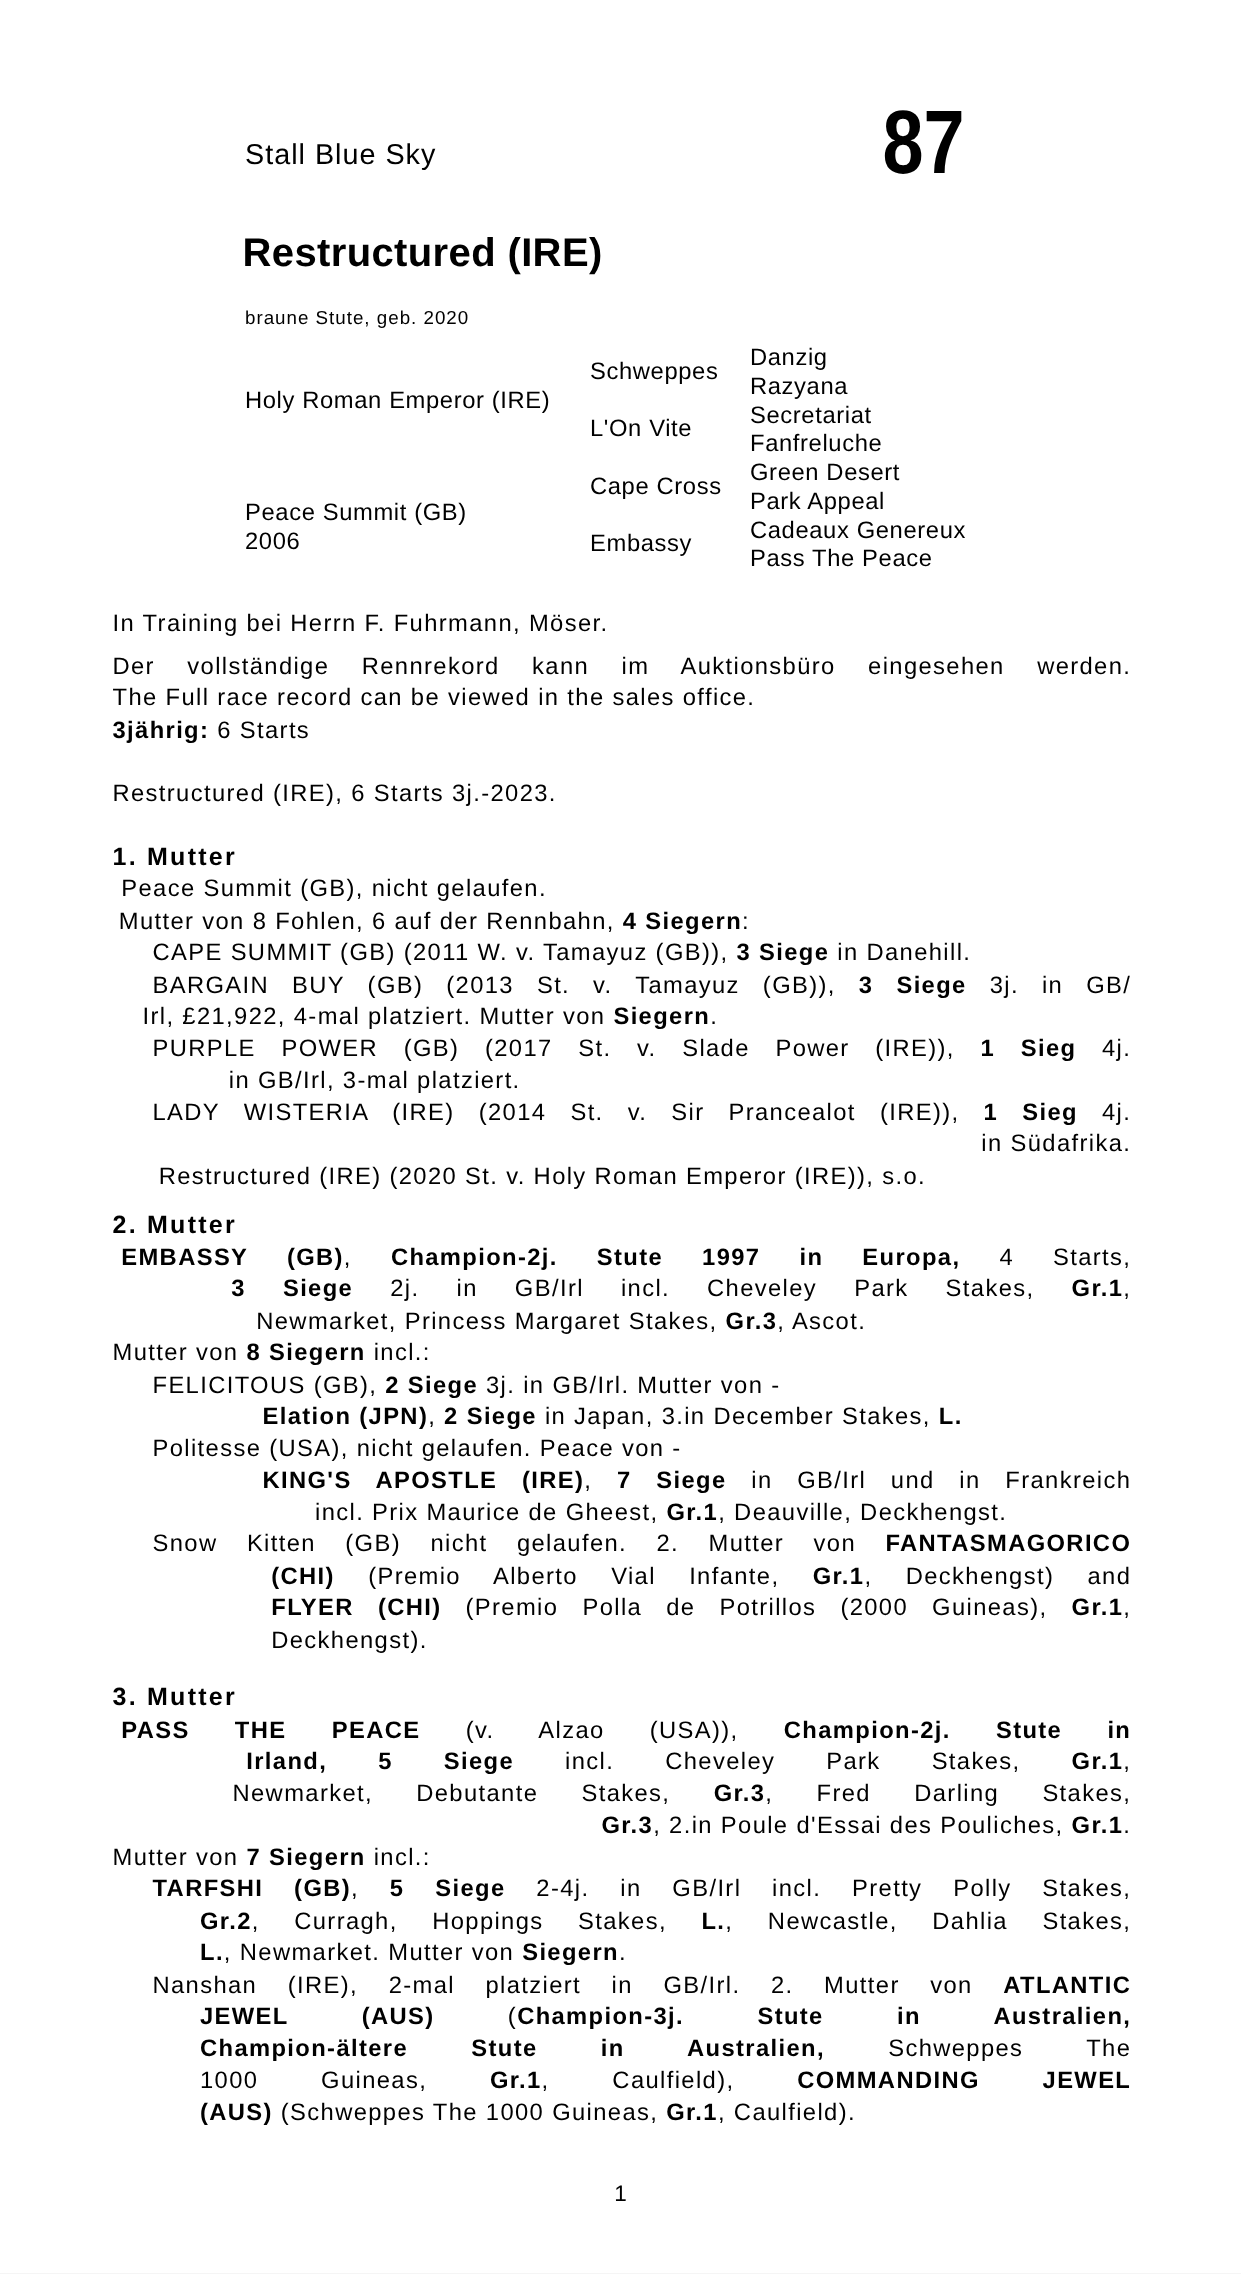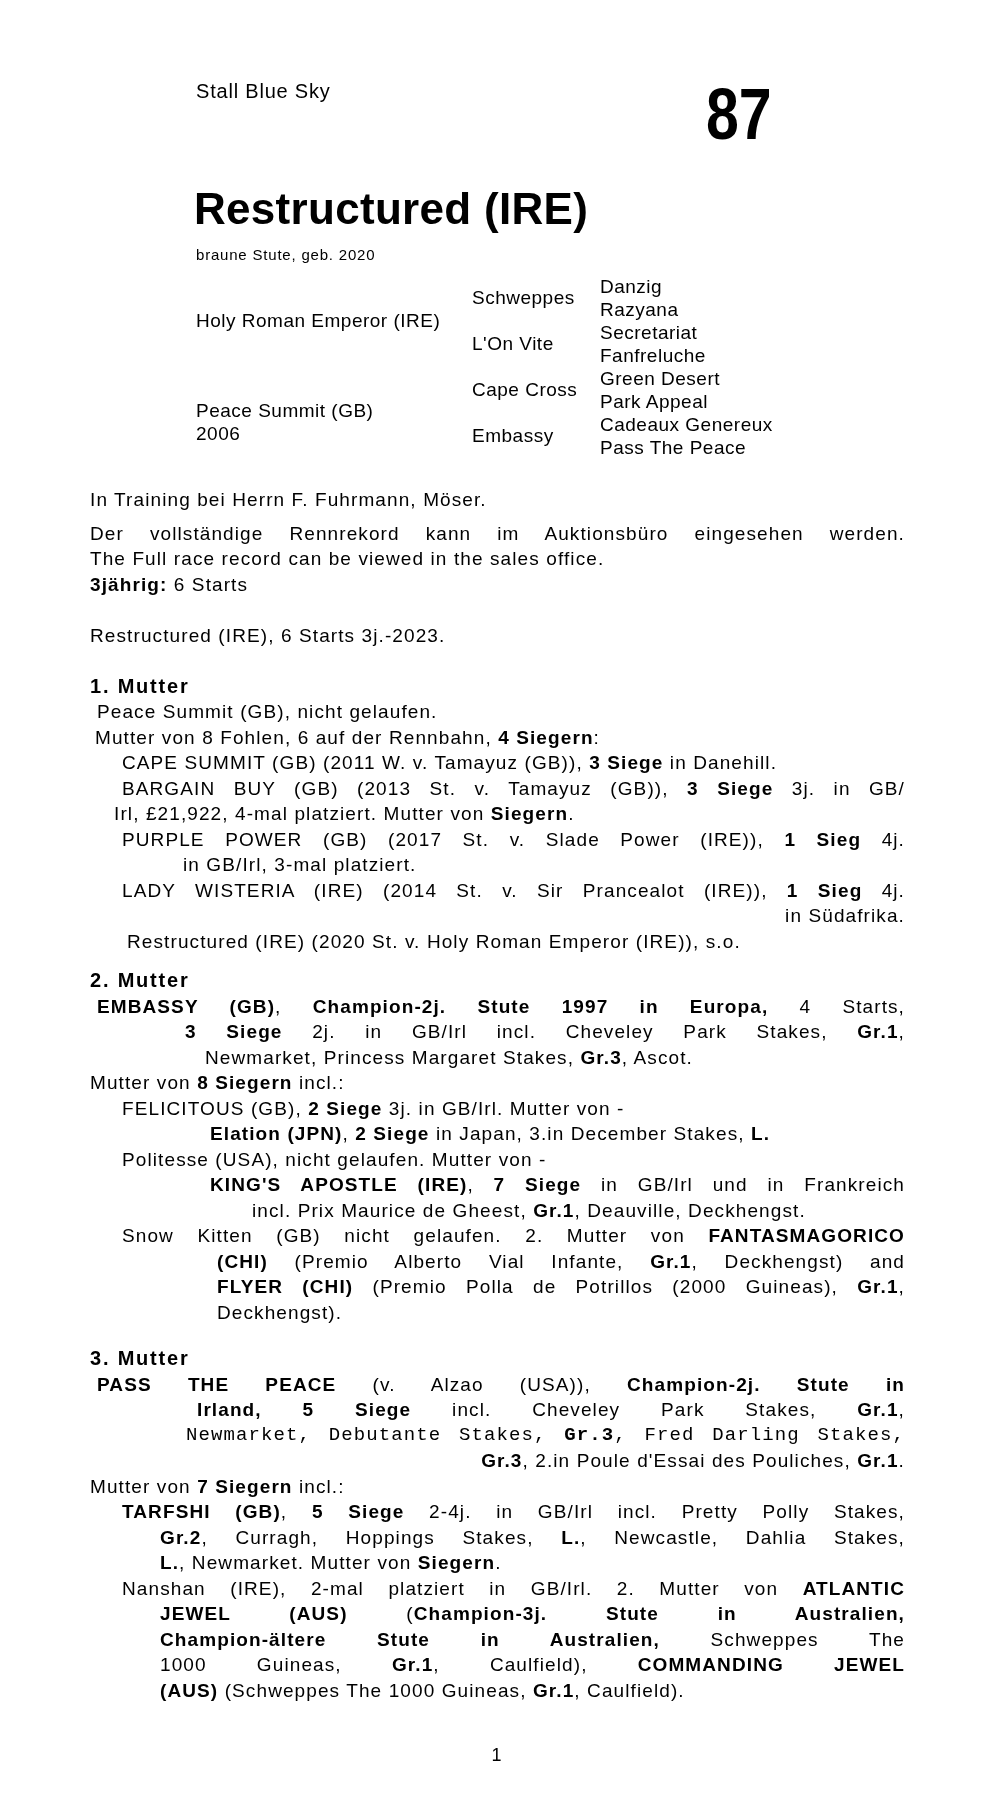--- a/index.html
+++ b/index.html
@@ -6,31 +6,31 @@
   .page {
     position:relative;
     width:993px; height:1819px;
     background:#ffffff;
     font-family:"Liberation Sans","DejaVu Sans",sans-serif;
     color:#000;
     overflow:hidden;
     margin:0 auto;
   }
   .stall {
-    position:absolute; left:196px; top:80px;
-    font-size:20px; letter-spacing:0.8px;
+    position:absolute; left:196px; top:110px;
+    font-size:23px; letter-spacing:0.8px;
   }
   .lot-number {
     position:absolute; left:706px; top:78px;
     font-size:72px; font-weight:700; line-height:72px;
     transform:scaleX(0.82); transform-origin:left top;
   }
   .horse-title {
     position:absolute; left:194px; top:184px;
-    font-size:44px; font-weight:700; letter-spacing:0.3px;
+    font-size:32px; font-weight:700; letter-spacing:0.3px;
     white-space:nowrap;
   }
   .horse-desc {
     position:absolute; left:196px; top:246px;
     font-size:15px; letter-spacing:0.8px;
   }
   .pedigree {
     position:absolute; left:196px; top:275px; width:709px;
     display:grid;
     grid-template-columns:276px 128px 1fr;
@@ -106,31 +106,31 @@
       <div class="bline bjust" style="margin-left: 122px;"><span>LADY WISTERIA (IRE) (2014 St. v. Sir Prancealot (IRE)), </span><span class="b">1 Sieg</span><span> 4j.</span></div>
       <div class="bline" style="margin-left: 183px; text-align: right;"><span>in Südafrika.</span></div>
       <div class="bline" style="margin-left: 127px;"><span>Restructured (IRE) (2020 St. v. Holy Roman Emperor (IRE)), s.o.</span></div>
       <div class="bline bheading" style="margin-left: 90px; margin-top: 14px;"><span>2. Mutter</span></div>
       <div class="bline bjust" style="margin-left: 97px;"><span class="b">EMBASSY (GB)</span><span>, </span><span class="b">Champion-2j. Stute 1997 in Europa,</span><span> 4 Starts,</span></div>
       <div class="bline bjust" style="margin-left: 185px;"><span class="b">3 Siege</span><span> 2j. in GB/Irl incl. Cheveley Park Stakes, </span><span class="b">Gr.1</span><span>,</span></div>
       <div class="bline" style="margin-left: 205px;"><span>Newmarket, Princess Margaret Stakes, </span><span class="b">Gr.3</span><span>, Ascot.</span></div>
       <div class="bline" style="margin-left: 90px;"><span>Mutter von </span><span class="b">8 Siegern</span><span> incl.:</span></div>
       <div class="bline" style="margin-left: 122px;"><span>FELICITOUS (GB), </span><span class="b">2 Siege</span><span> 3j. in GB/Irl. Mutter von -</span></div>
       <div class="bline" style="margin-left: 210px;"><span class="b">Elation (JPN)</span><span>, </span><span class="b">2 Siege</span><span> in Japan, 3.in December Stakes, </span><span class="b">L.</span></div>
-      <div class="bline" style="margin-left: 122px;"><span>Politesse (USA), nicht gelaufen. Mutter von -</span></div>
+      <div class="bline" style="margin-left: 122px;"><span>Politesse (USA), nicht gelaufen. Peace von -</span></div>
       <div class="bline bjust" style="margin-left: 210px;"><span class="b">KING'S APOSTLE (IRE)</span><span>, </span><span class="b">7 Siege</span><span> in GB/Irl und in Frankreich</span></div>
       <div class="bline" style="margin-left: 252px;"><span>incl. Prix Maurice de Gheest, </span><span class="b">Gr.1</span><span>, Deauville, Deckhengst.</span></div>
       <div class="bline bjust" style="margin-left: 122px;"><span>Snow Kitten (GB) nicht gelaufen. 2. Mutter von </span><span class="b">FANTASMAGORICO</span></div>
       <div class="bline bjust" style="margin-left: 217px;"><span class="b">(CHI)</span><span> (Premio Alberto Vial Infante, </span><span class="b">Gr.1</span><span>, Deckhengst) and</span></div>
       <div class="bline bjust" style="margin-left: 217px;"><span class="b">FLYER (CHI)</span><span> (Premio Polla de Potrillos (2000 Guineas), </span><span class="b">Gr.1</span><span>,</span></div>
       <div class="bline" style="margin-left: 217px;"><span>Deckhengst).</span></div>
       <div class="bline bheading" style="margin-left: 90px; margin-top: 21px;"><span>3. Mutter</span></div>
       <div class="bline bjust" style="margin-left: 97px;"><span class="b">PASS THE PEACE</span><span> (v. Alzao (USA)), </span><span class="b">Champion-2j. Stute in</span></div>
       <div class="bline bjust" style="margin-left: 197px;"><span class="b">Irland, 5 Siege</span><span> incl. Cheveley Park Stakes, </span><span class="b">Gr.1</span><span>,</span></div>
-      <div class="bline bjust" style="margin-left: 186px; font-family: Liberation Mono, monospace;"><span>Newmarket, Debutante Stakes, </span><span class="b">Gr.3</span><span>, Fred Darling Stakes,</span></div>
+      <div class="bline bjust" style="margin-left: 186px;"><span>Newmarket, Debutante Stakes, </span><span class="b">Gr.3</span><span>, Fred Darling Stakes,</span></div>
       <div class="bline" style="margin-left: 186px; text-align: right;"><span class="b">Gr.3</span><span>, 2.in Poule d'Essai des Pouliches, </span><span class="b">Gr.1</span><span>.</span></div>
       <div class="bline" style="margin-left: 90px;"><span>Mutter von </span><span class="b">7 Siegern</span><span> incl.:</span></div>
       <div class="bline bjust" style="margin-left: 122px;"><span class="b">TARFSHI (GB)</span><span>, </span><span class="b">5 Siege</span><span> 2-4j. in GB/Irl incl. Pretty Polly Stakes,</span></div>
       <div class="bline bjust" style="margin-left: 160px;"><span class="b">Gr.2</span><span>, Curragh, Hoppings Stakes, </span><span class="b">L.</span><span>, Newcastle, Dahlia Stakes,</span></div>
       <div class="bline" style="margin-left: 160px;"><span class="b">L.</span><span>, Newmarket. Mutter von </span><span class="b">Siegern</span><span>.</span></div>
       <div class="bline bjust" style="margin-left: 122px;"><span>Nanshan (IRE), 2-mal platziert in GB/Irl. 2. Mutter von </span><span class="b">ATLANTIC</span></div>
       <div class="bline bjust" style="margin-left: 160px;"><span class="b">JEWEL (AUS)</span><span> (</span><span class="b">Champion-3j. Stute in Australien,</span></div>
       <div class="bline bjust" style="margin-left: 160px;"><span class="b">Champion-ältere Stute in Australien,</span><span> Schweppes The</span></div>
       <div class="bline bjust" style="margin-left: 160px;"><span>1000 Guineas, </span><span class="b">Gr.1</span><span>, Caulfield), </span><span class="b">COMMANDING JEWEL</span></div>
       <div class="bline" style="margin-left: 160px;"><span class="b">(AUS)</span><span> (Schweppes The 1000 Guineas, </span><span class="b">Gr.1</span><span>, Caulfield).</span></div>

